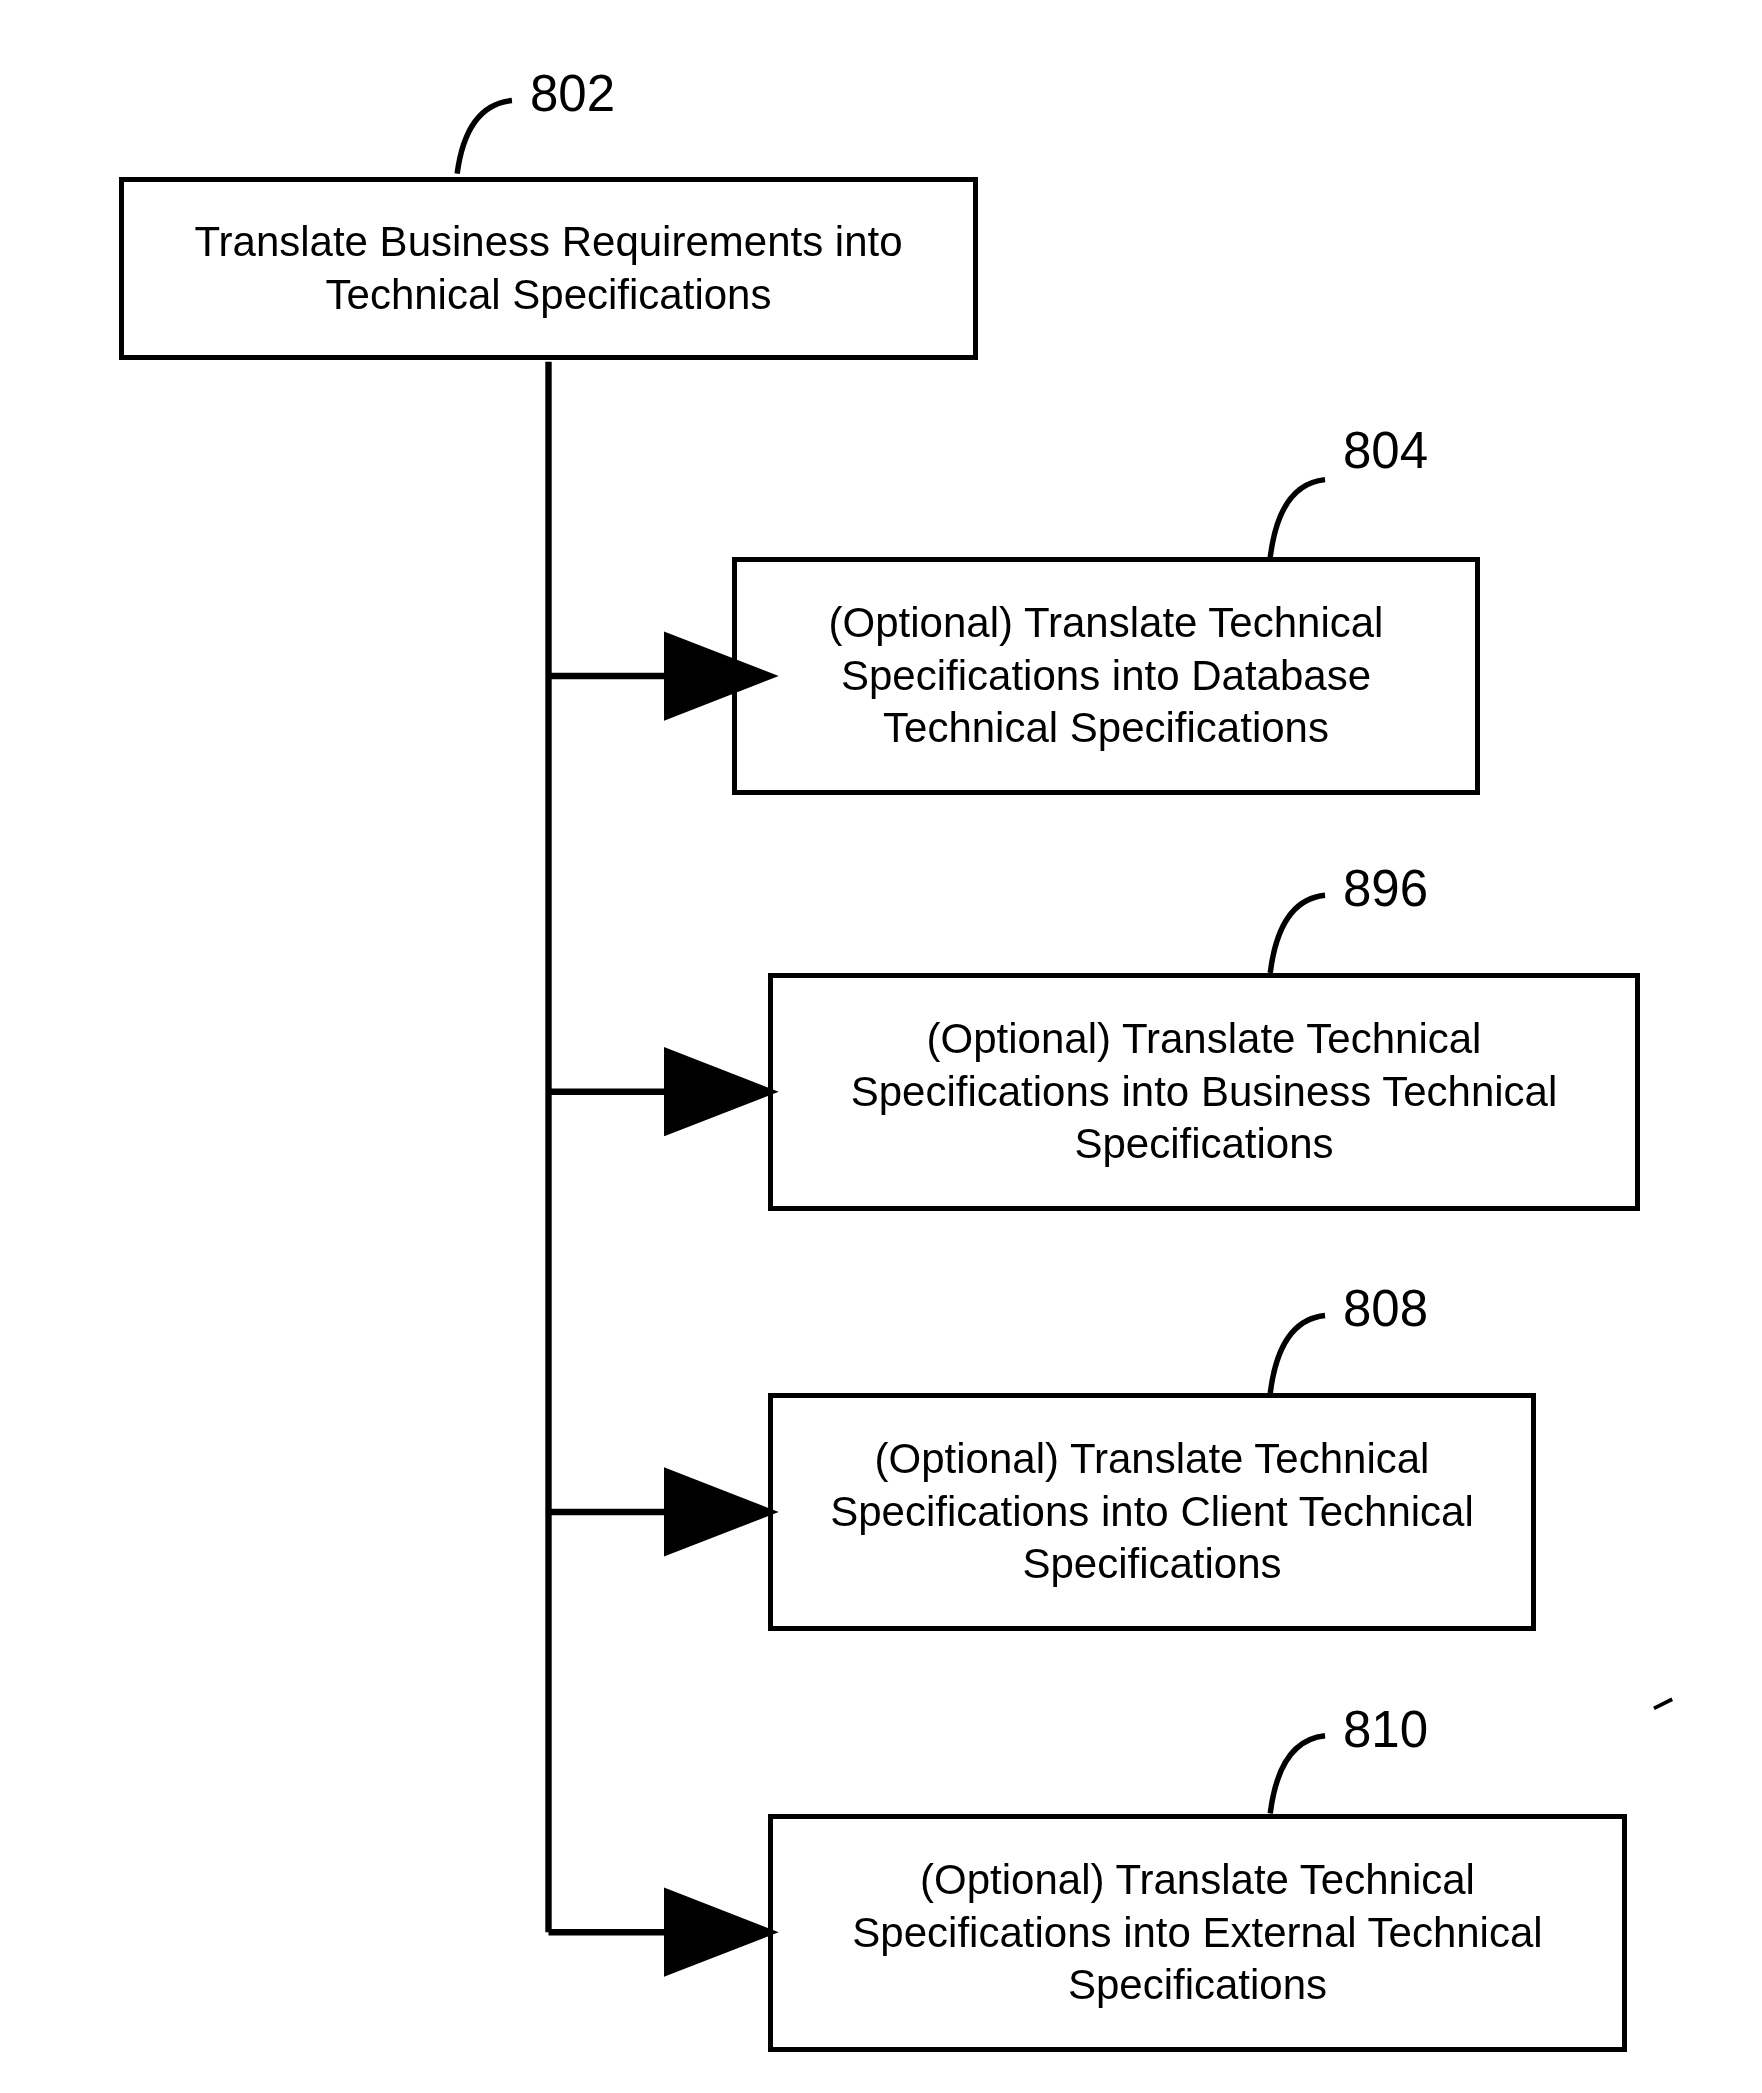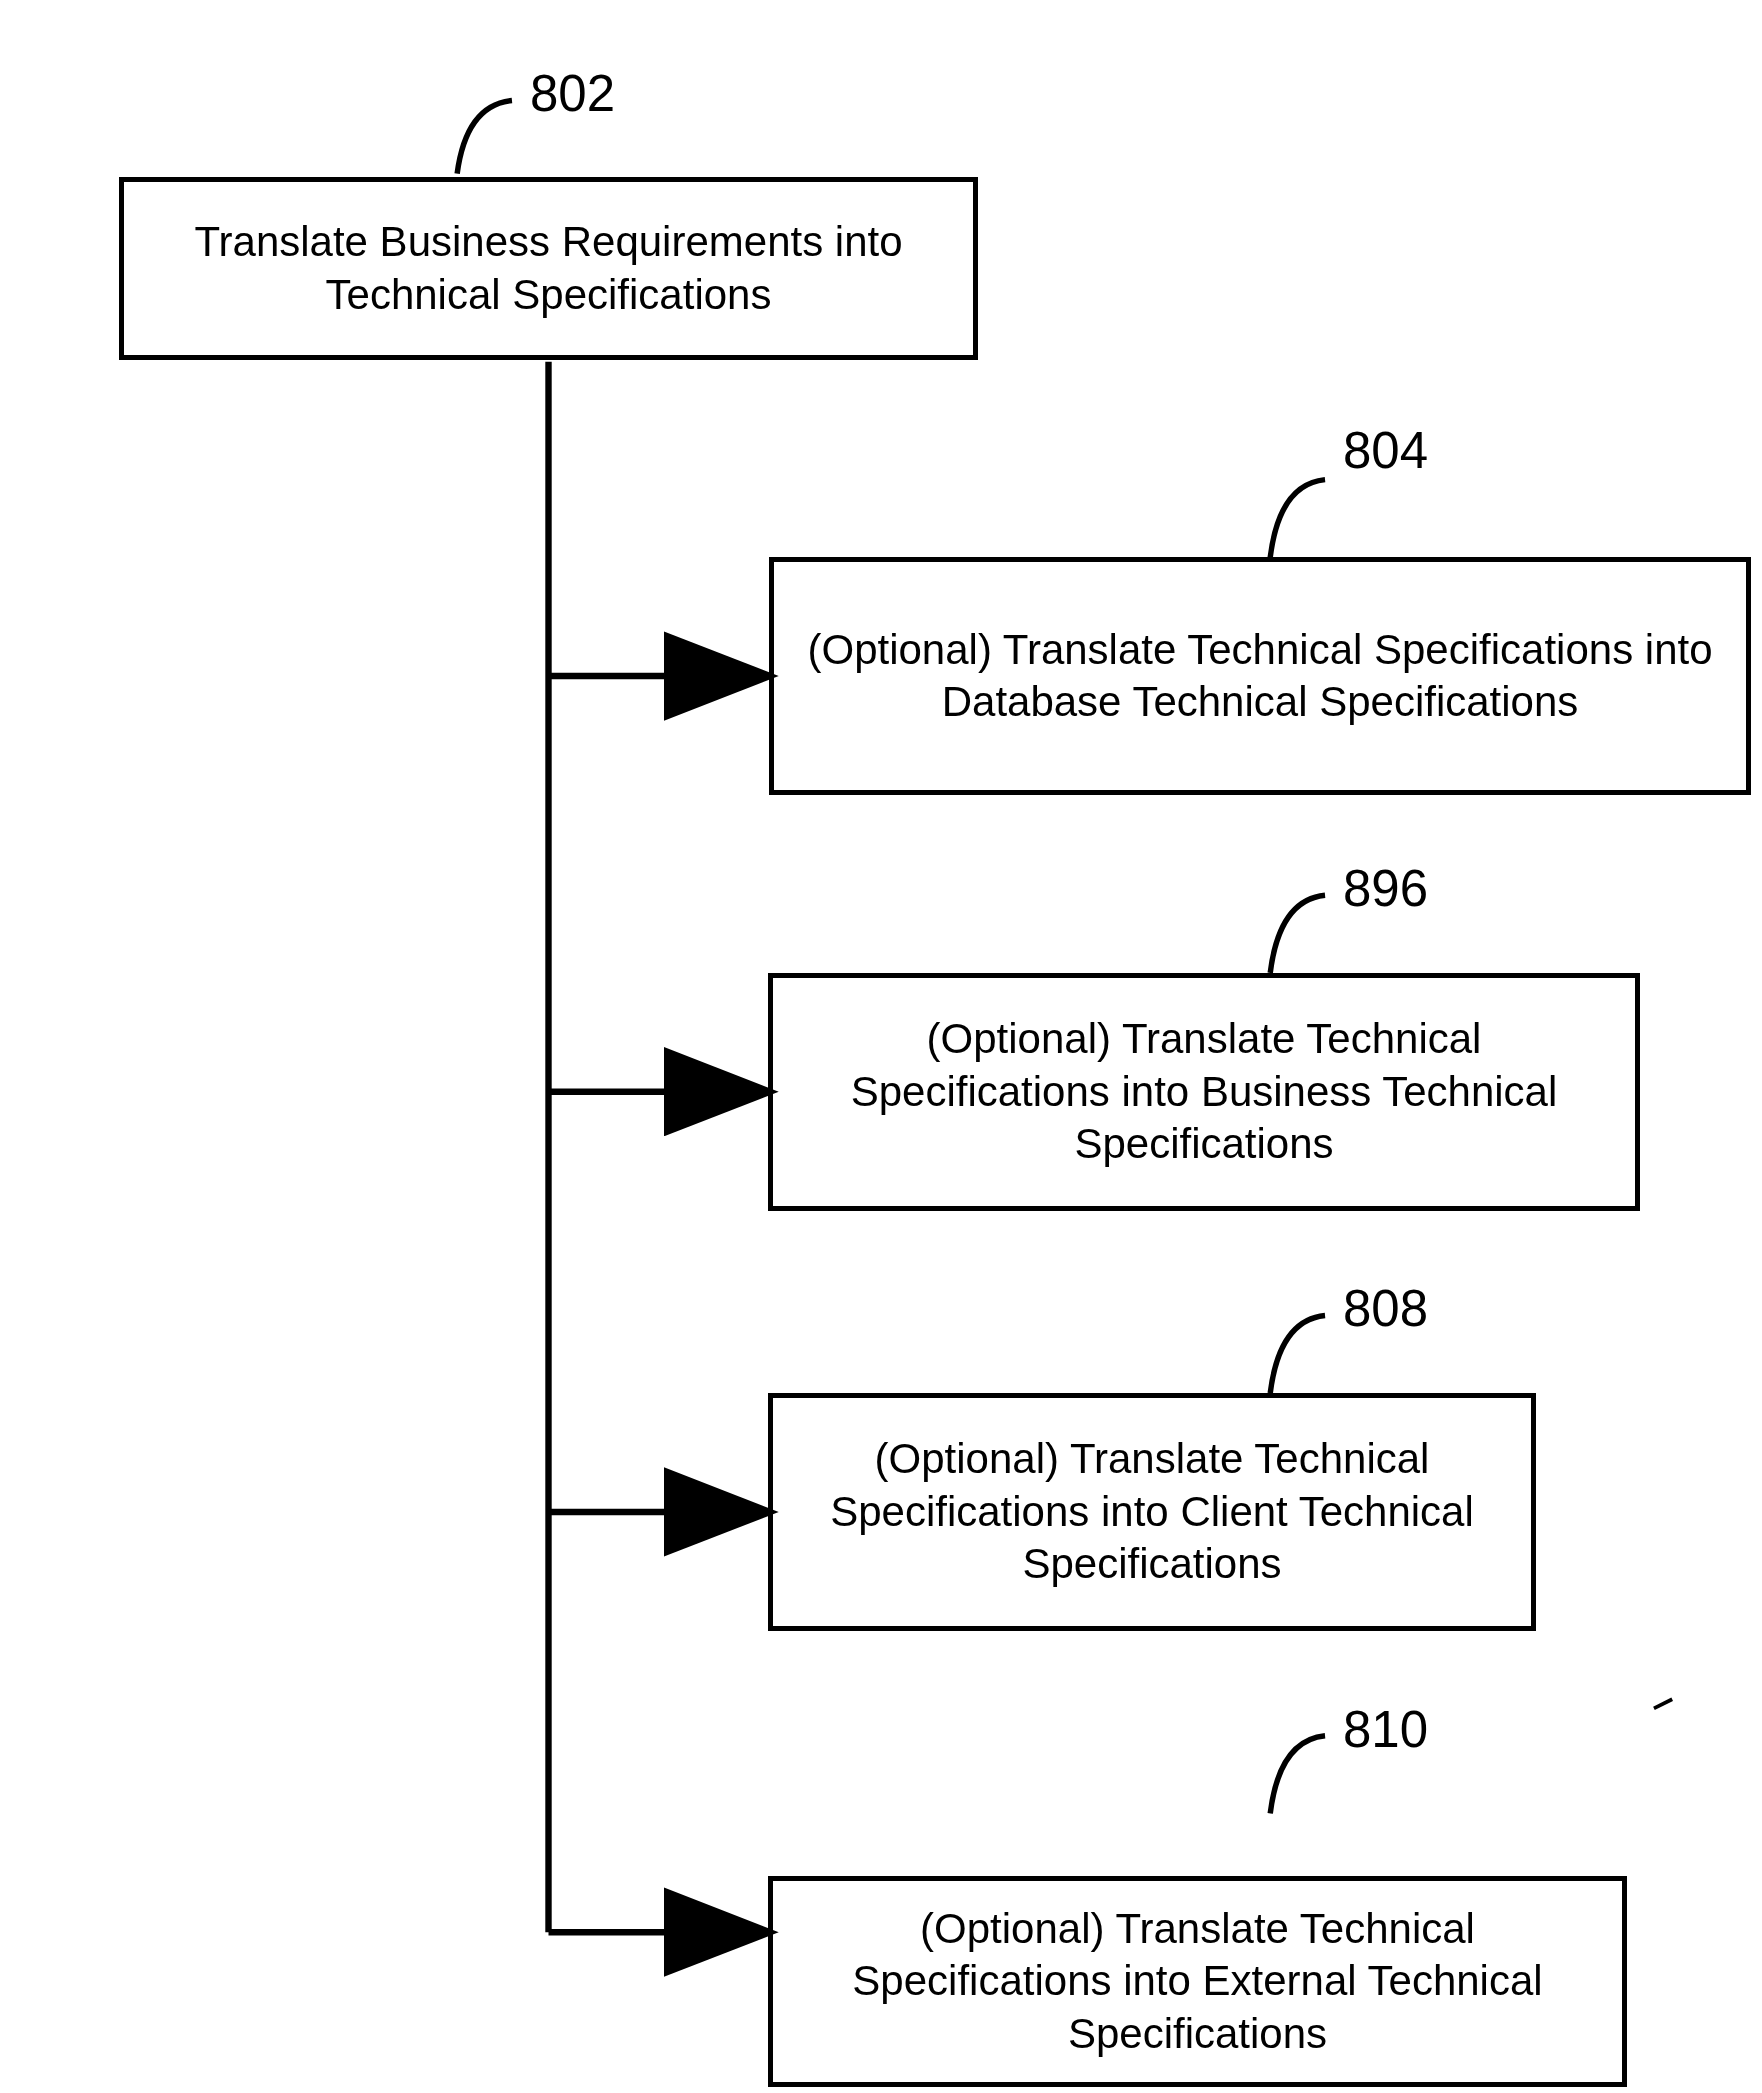--- a/index.html
+++ b/index.html
@@ -44,36 +44,36 @@
 </head>
 <body>
 
 <div class="canvas">
 
   <div class="box" style="left:119px; top:177px; width:859px; height:183px;">
     <span>Translate Business Requirements into Technical Specifications</span>
   </div>
   <div class="label" style="left:530px; top:64px;">802</div>
 
-  <div class="box" style="left:769px; top:557px; width:982px; height:238px;">
+  <div class="box" style="left:732px; top:557px; width:748px; height:238px;">
     <span>(Optional) Translate Technical Specifications into Database Technical Specifications</span>
   </div>
   <div class="label" style="left:1343px; top:421px;">804</div>
 
   <div class="box" style="left:768px; top:973px; width:872px; height:238px;">
     <span>(Optional) Translate Technical Specifications into Business Technical Specifications</span>
   </div>
   <div class="label" style="left:1343px; top:859px;">896</div>
 
   <div class="box" style="left:768px; top:1393px; width:768px; height:238px;">
     <span>(Optional) Translate Technical Specifications into Client Technical Specifications</span>
   </div>
   <div class="label" style="left:1343px; top:1279px;">808</div>
 
-  <div class="box" style="left:768px; top:1876px; width:859px; height:211px;">
+  <div class="box" style="left:768px; top:1814px; width:859px; height:238px;">
     <span>(Optional) Translate Technical Specifications into External Technical Specifications</span>
   </div>
   <div class="label" style="left:1343px; top:1700px;">810</div>
 
   <svg class="overlay" viewBox="0 0 1929 2291" width="1763" height="2093">
     <defs>
       <marker id="arrowhead" markerWidth="18" markerHeight="14" refX="16" refY="7" orient="auto">
         <polygon points="0 0, 18 7, 0 14" fill="#000"></polygon>
       </marker>
     </defs>

